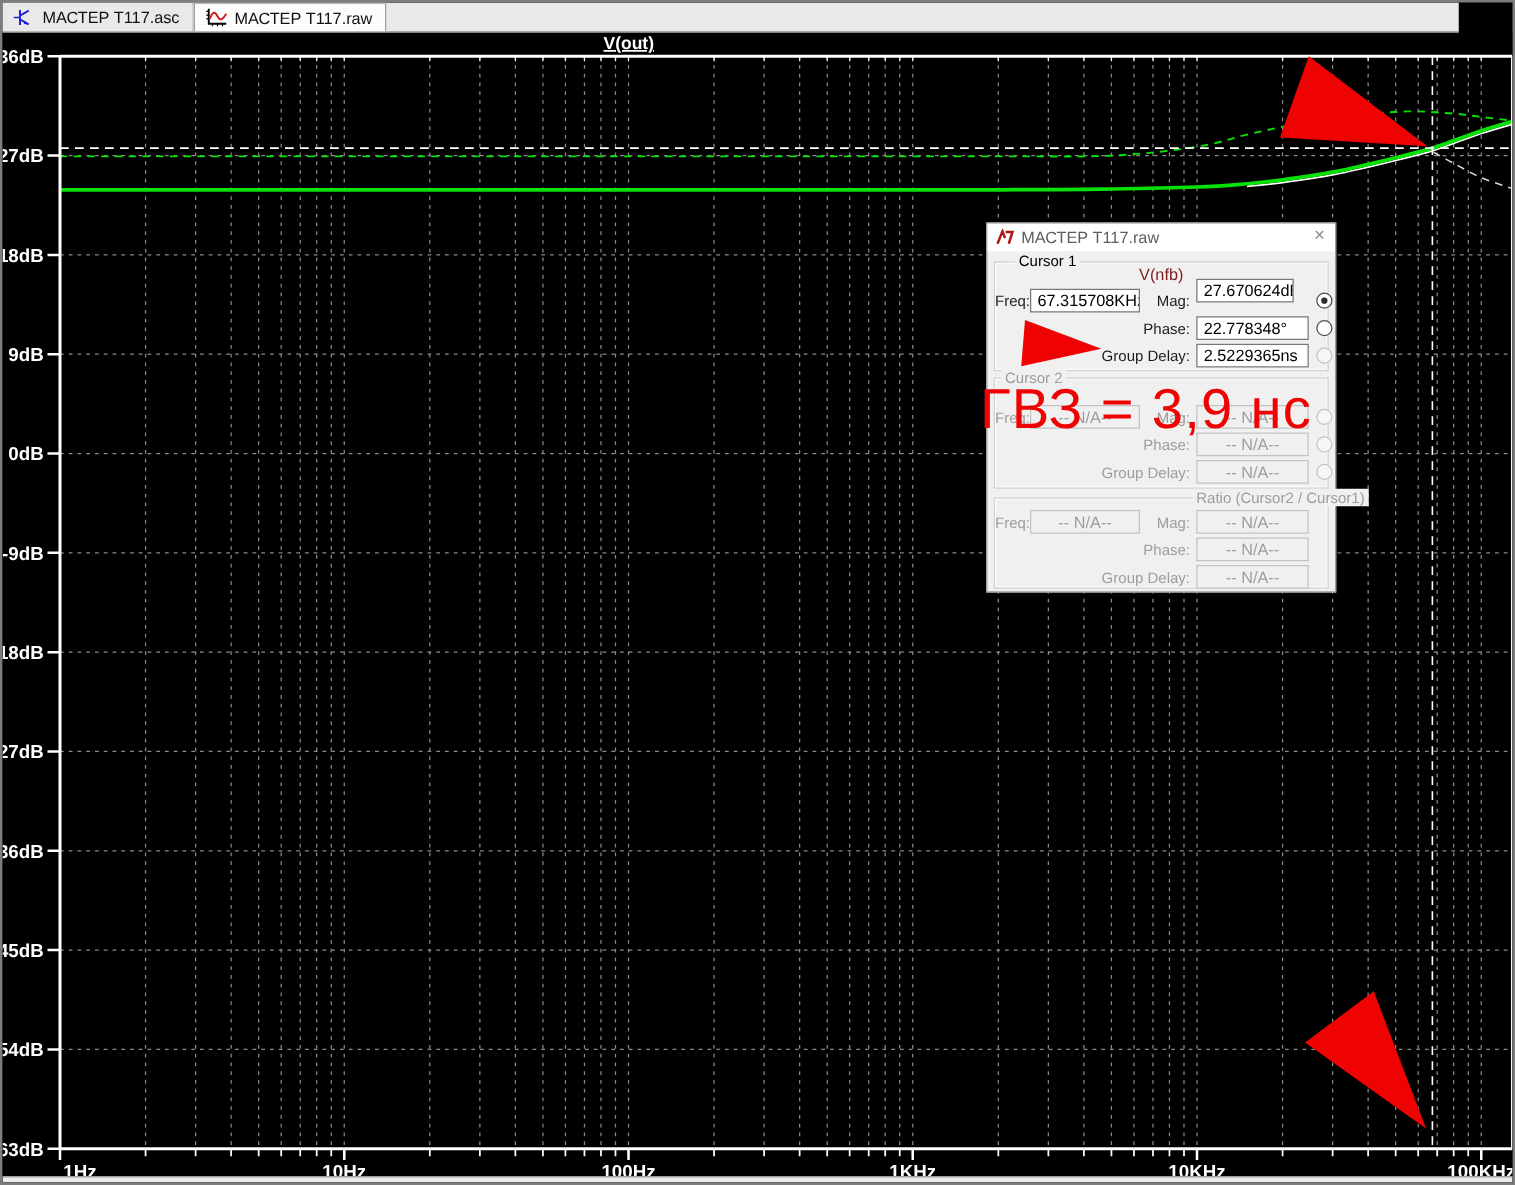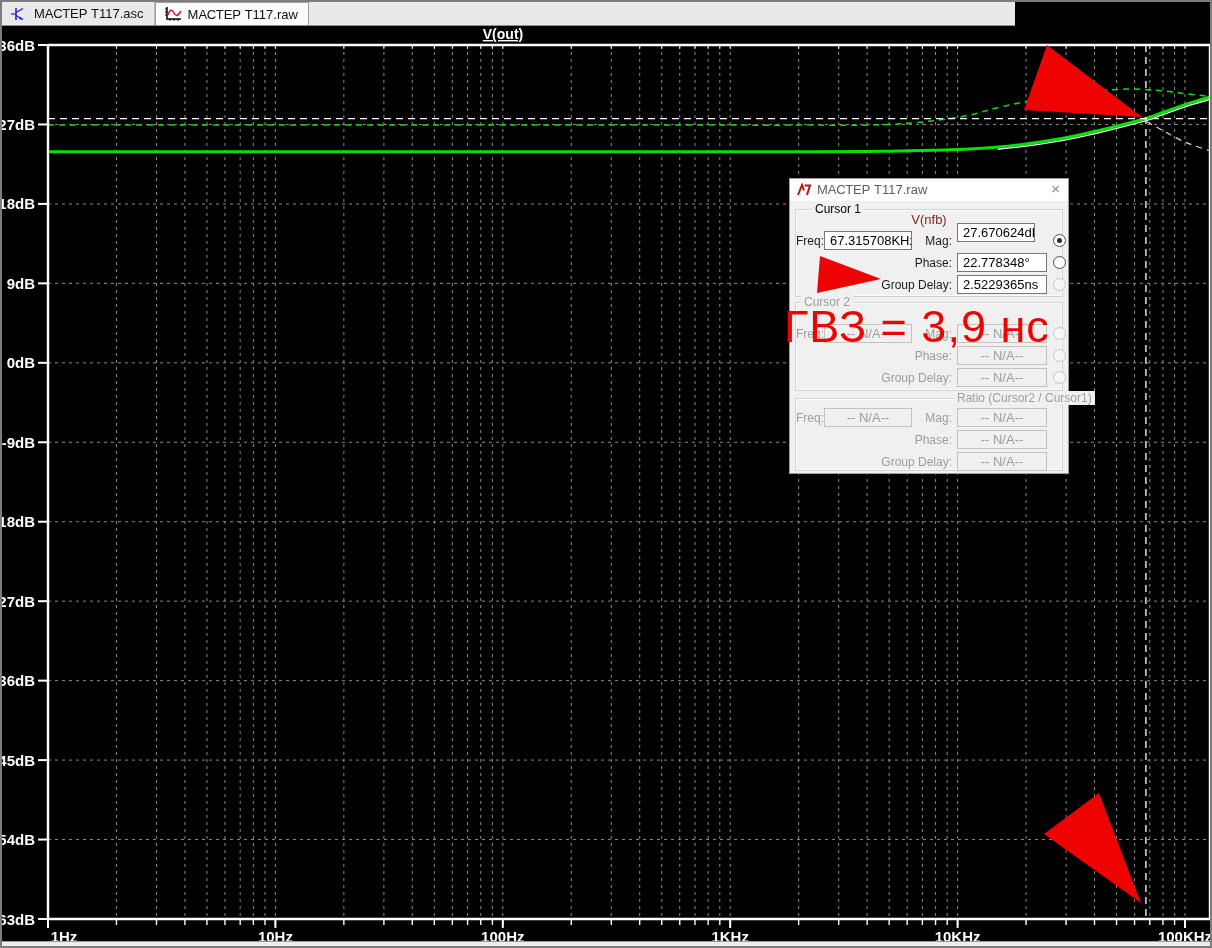--- a/index.html
+++ b/index.html
@@ -3,21 +3,21 @@
 <meta charset="utf-8">
 <style>
   html,body{margin:0;padding:0;background:#444;}
   *{box-sizing:border-box;font-family:"Liberation Sans",sans-serif;}
   #window{
     position:relative;width:1212px;height:948px;background:#000;
     border:2px solid #7d7d7d;overflow:hidden;
   }
   
   #tabbar{
-    position:absolute;left:0;top:0;width:1013px;height:24px;
+    position:absolute;left:0;top:0;width:1165px;height:24px;
     background:#e9e9e9;border-bottom:1px solid #8f8f8f;
     display:flex;align-items:stretch;z-index:5;
   }
   .tab{
     display:flex;align-items:center;gap:6px;padding:0 10px 0 8px;
     font-size:13px;color:#111;border-right:1px solid #b9b9b9;cursor:default;
     background:#e9e9e9;
   }
   .tab.active{background:#fcfcfc;border:1px solid #9f9f9f;border-bottom:none;}
   .tabicon{width:18px;height:16px;flex:0 0 auto;}

